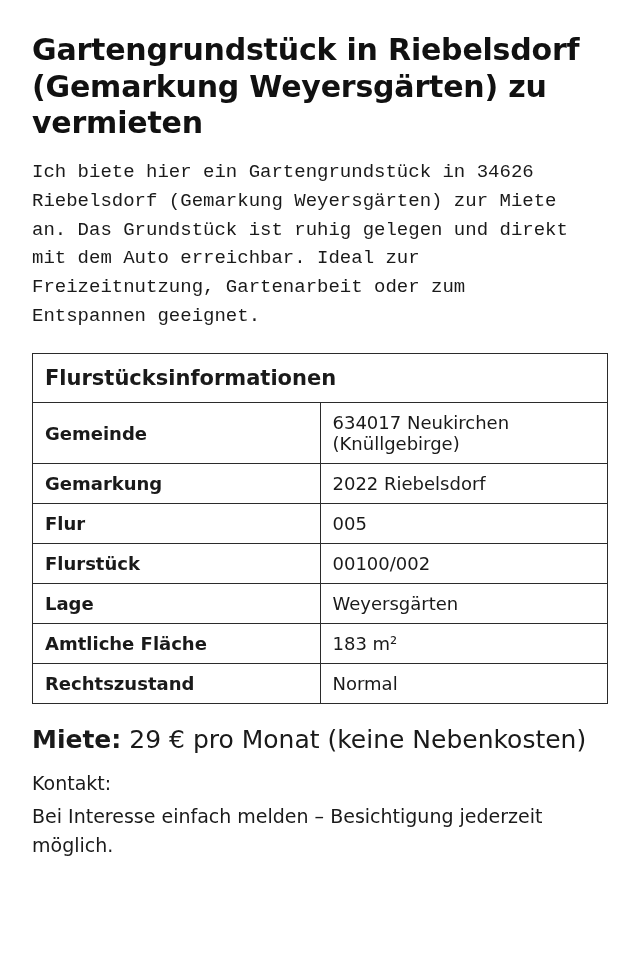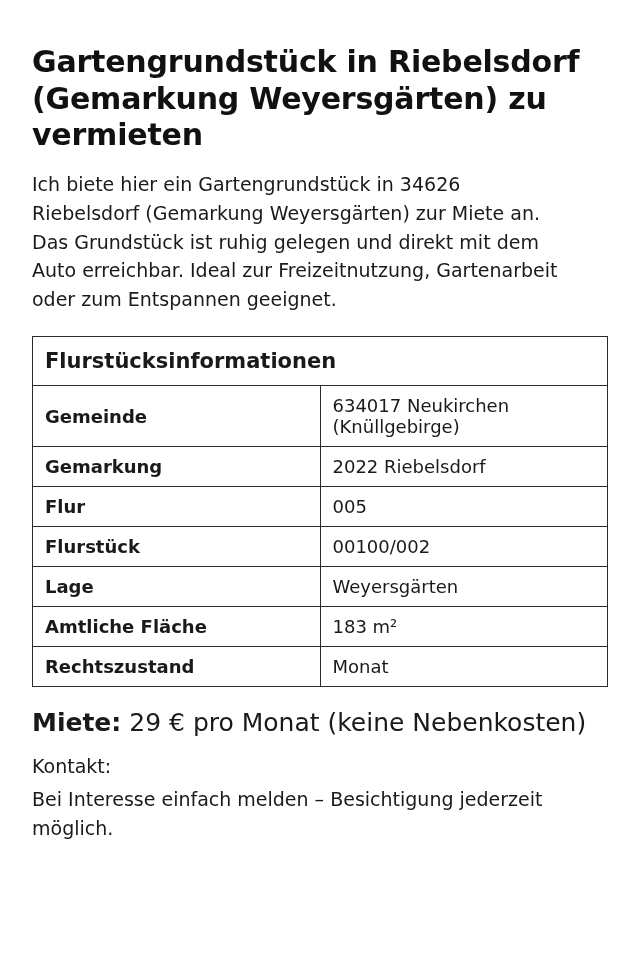--- a/index.html
+++ b/index.html
@@ -11,36 +11,37 @@
     width: 640px;
     height: 960px;
     font-family: "DejaVu Sans", sans-serif;
     color: #1a1a1a;
     overflow: hidden;
   }
   .page {
     box-sizing: border-box;
     width: 640px;
     height: 872px;
-    padding: 44px 32px 0 32px;
+    padding: 32px 32px 0 32px;
   }
   .listing-title {
     font-size: 30px;
     line-height: 1.22;
     font-weight: bold;
     letter-spacing: -0.2px;
     margin: 0 0 16px 0;
     color: #111111;
   }
   .listing-desc {
     font-size: 19px;
     line-height: 1.52;
     margin: 0 0 22px 0;
     color: #1a1a1a;
     max-width: 540px;
+    font-family: Liberation Mono, monospace;
   }
   table.parcel-table {
     border-collapse: collapse;
     width: 576px;
     table-layout: fixed;
     margin: 0 0 18px 0;
   }
   table.parcel-table th,
   table.parcel-table td {
     border: 1px solid #2b2b2b;
@@ -114,21 +115,21 @@
       <tr>
         <td class="label-cell">Lage</td>
         <td class="value-cell">Weyersgärten</td>
       </tr>
       <tr>
         <td class="label-cell">Amtliche Fläche</td>
         <td class="value-cell">183 m²</td>
       </tr>
       <tr>
         <td class="label-cell">Rechtszustand</td>
-        <td class="value-cell">Monat</td>
+        <td class="value-cell">Normal</td>
       </tr>
     </tbody>
   </table>
 
   <p class="price-line">
     <span class="price-label">Miete:</span>
     <span>29 € pro Monat (keine Nebenkosten)</span>
   </p>
 
   <p class="contact-heading">Kontakt:</p>

